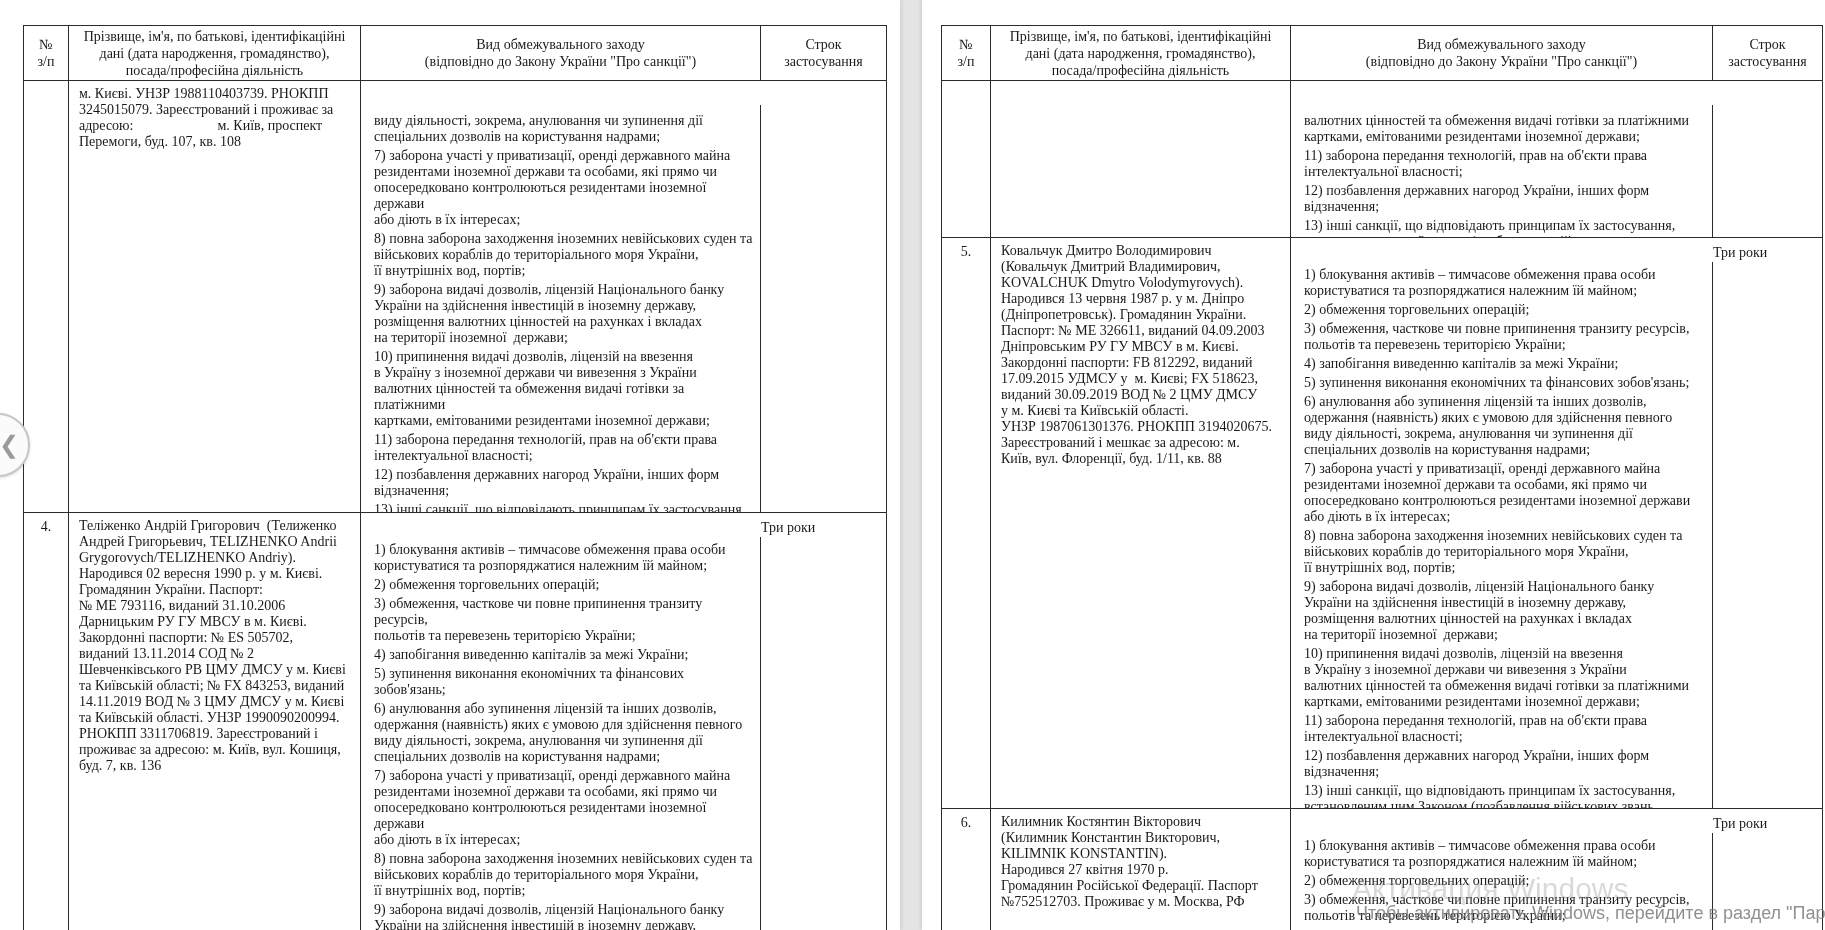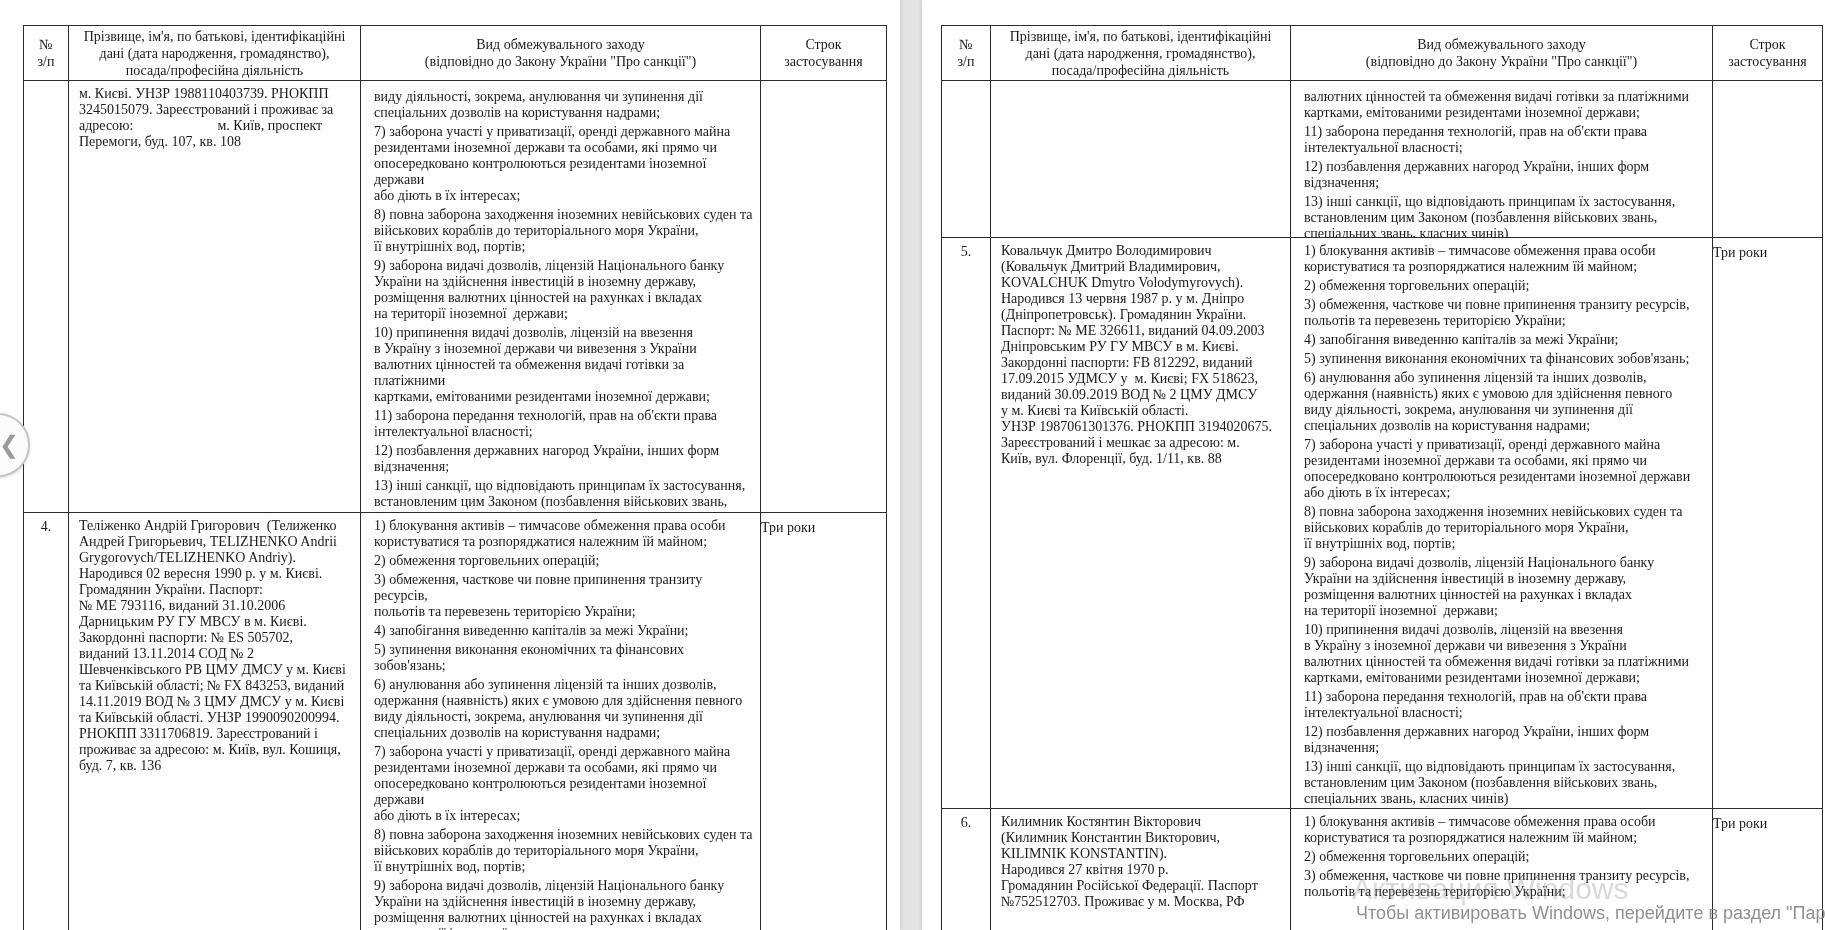--- a/index.html
+++ b/index.html
@@ -17,21 +17,21 @@
 
   .c { font-size:14px; line-height:16px; overflow:hidden; }
   .b-r { border-right:1px solid #2b2b2b; }
   .b-b { border-bottom:1px solid #2b2b2b; }
 
   .hc { display:flex; align-items:center; justify-content:center; text-align:center;
         white-space:pre-line; font-size:14px; line-height:17px; padding:2px 4px; }
 
   .num-c  { text-align:center; padding-top:6px; }
   .name-c { padding:5px 8px 4px 10px; white-space:pre-wrap; }
-  .meas-c { padding:5px 2px 4px 13px; }
+  .meas-c { padding:5px 2px 4px 13px;margin-top:24px; }
   .meas-c.cont { padding-top:8px; }
   .term-c { text-align:left; padding-top:7px; }
 
   .measure { margin:0 0 3px 0; white-space:pre-wrap; }
 
   .nav-btn { position:absolute; left:-34px; top:413px; width:64px; height:64px; border-radius:50%;
              background:#fbfbfb; border:2px solid #c6c6c6; box-shadow:0 1px 3px rgba(0,0,0,0.15);
              display:flex; align-items:center; justify-content:center; z-index:30; cursor:pointer; }
   .nav-btn span { font-family:"Liberation Sans",sans-serif; font-size:24px; color:#9a9a9a; padding-left:22px; }
 

